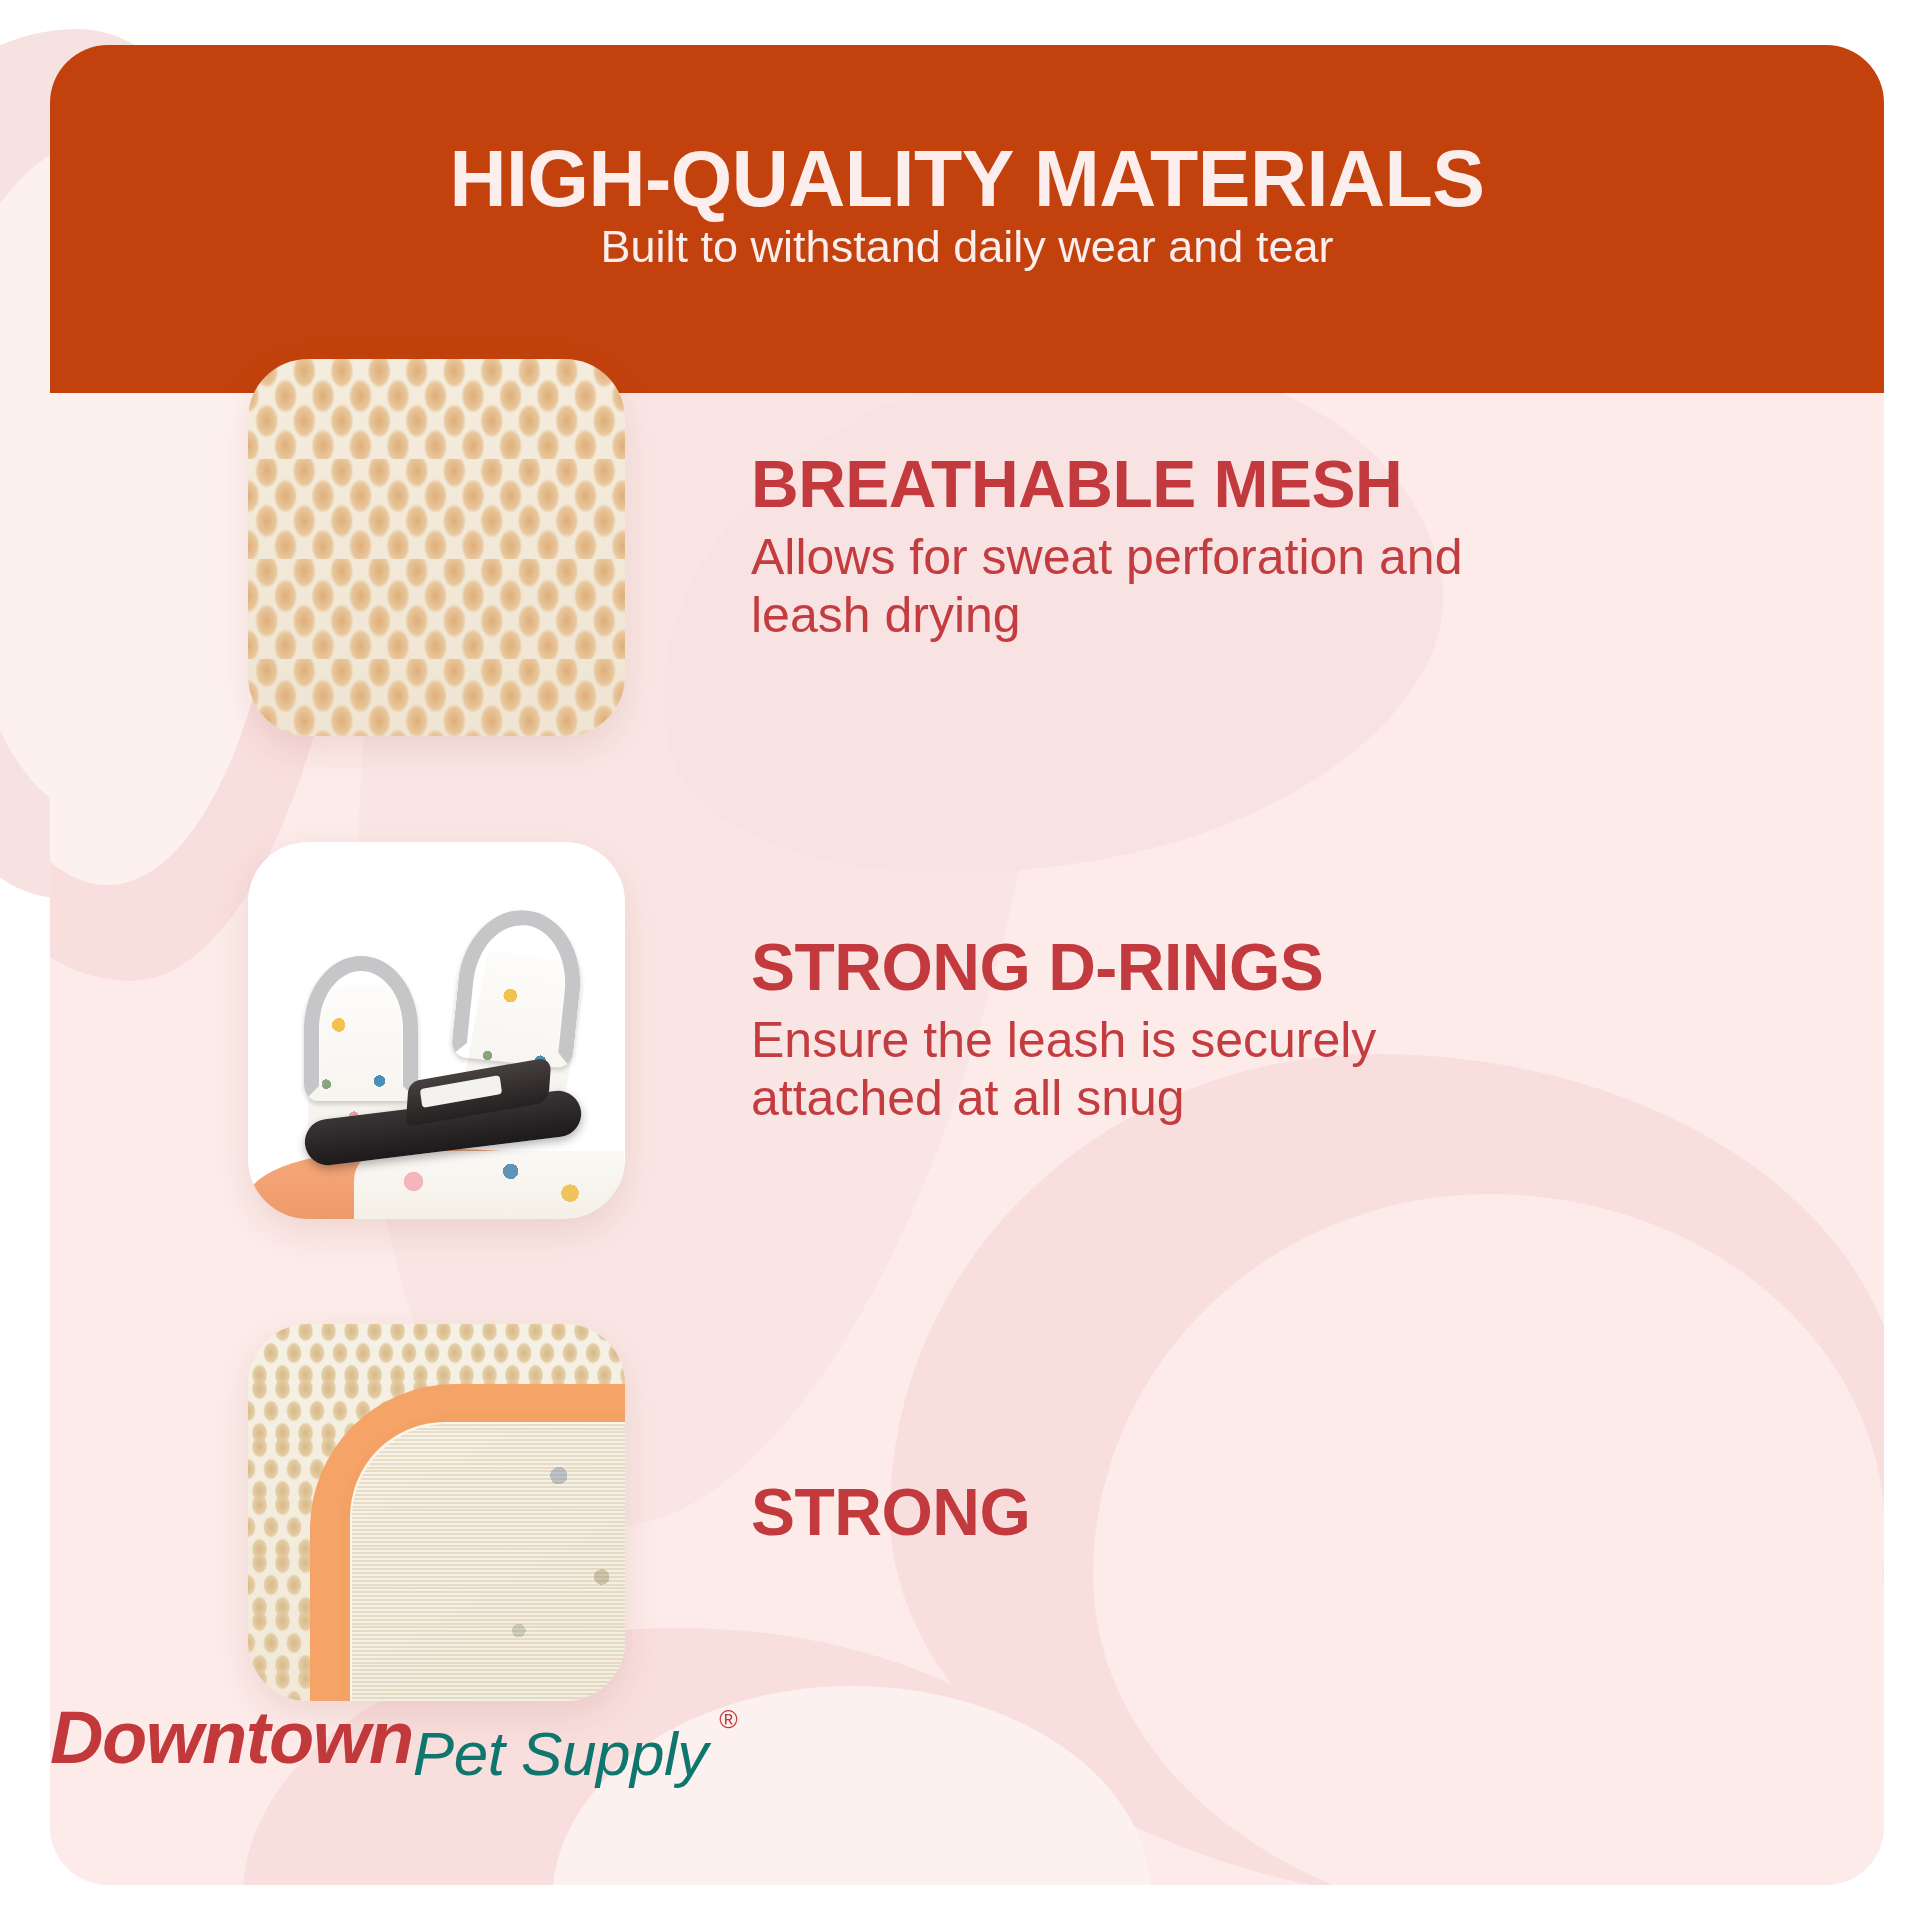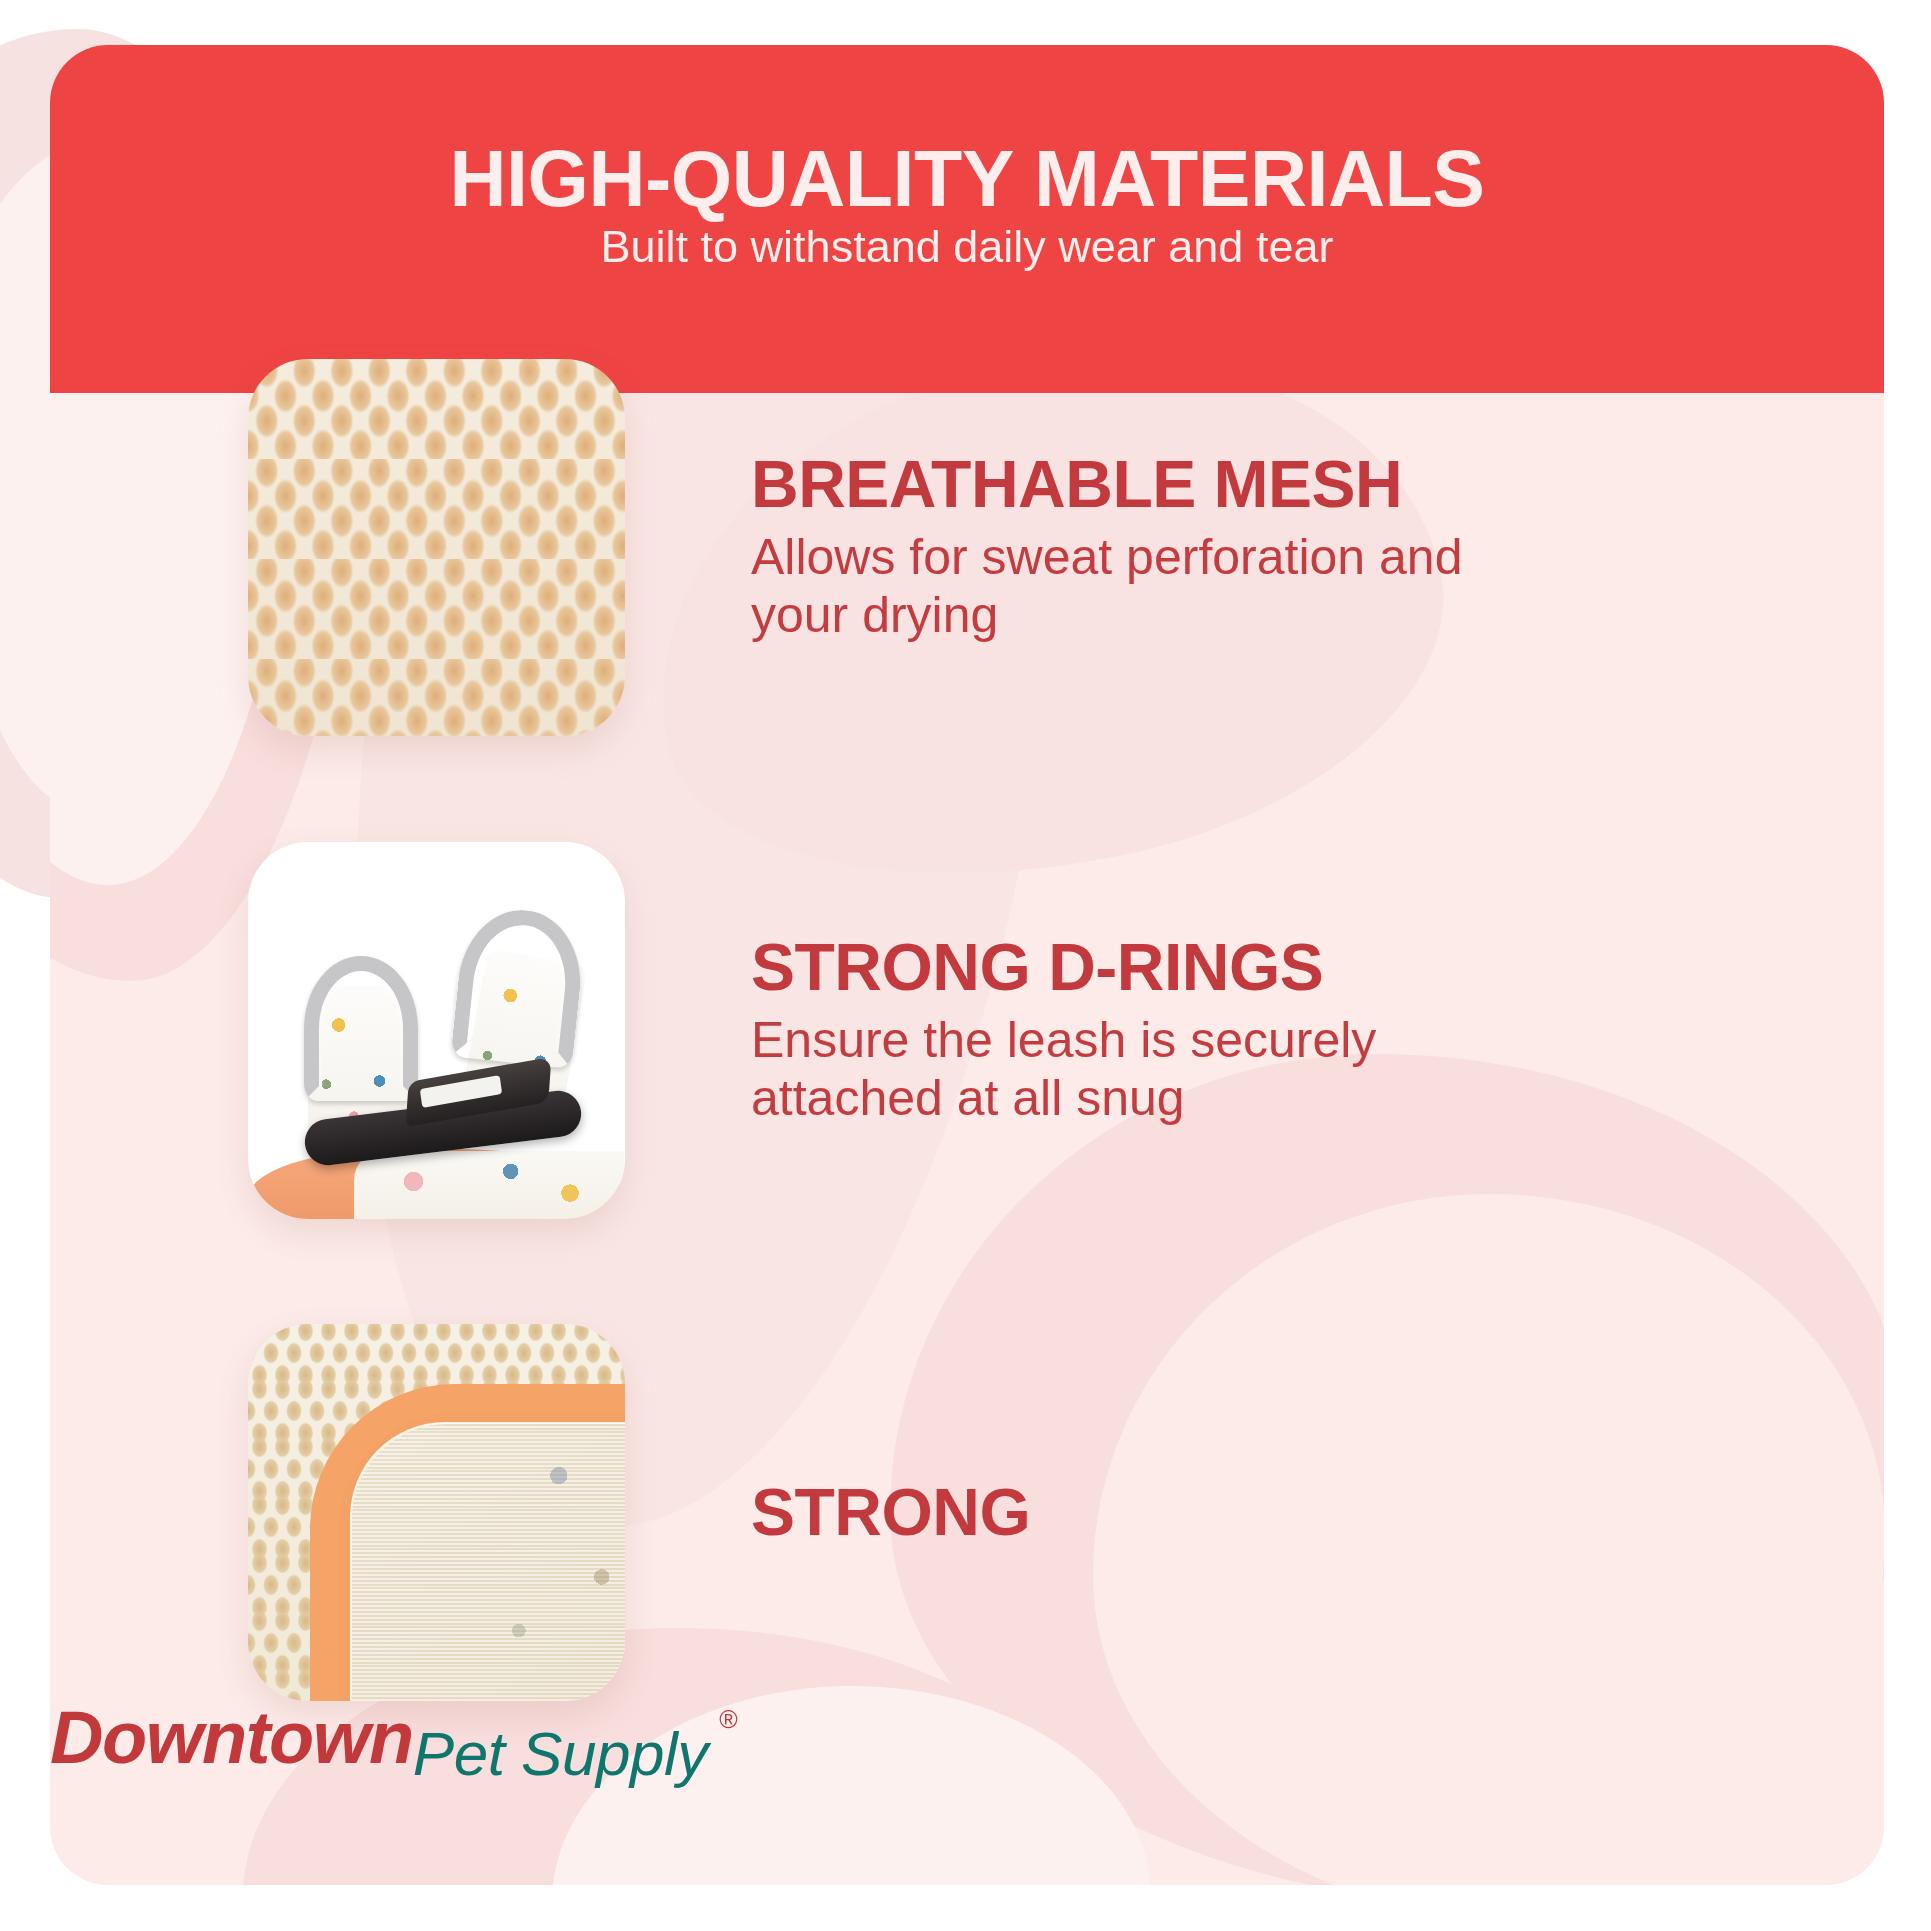--- a/index.html
+++ b/index.html
@@ -94,21 +94,21 @@
     width:676px; height:1255px;
     background:#f9e6e4;
     border-radius:46% 54% 50% 50% / 30% 32% 68% 70%;
     transform:rotate(8deg);
   }
 
   
   #header{
     position:absolute; left:0; top:0;
     width:1834px; height:348px;
-    background:#ef4444;
+    background:#c2410c;
     display:flex; flex-direction:column;
     align-items:center; justify-content:center;
     padding-bottom:27px;
     z-index:6;
   }
   #header-title{
     color:#fbeeec;
     font-size:79px;
     font-weight:bold;
     letter-spacing:-0.5px;
@@ -359,21 +359,21 @@
 
     <div id="header">
       <div id="header-title">HIGH-QUALITY MATERIALS</div>
       <div id="header-subtitle">Built to withstand daily wear and tear</div>
     </div>
 
     <div class="feature" id="feature-1">
       <div class="thumb" id="thumb-mesh"></div>
       <div class="text-col">
         <div class="feat-title">BREATHABLE MESH</div>
-        <div class="feat-desc">Allows for sweat perforation and your drying</div>
+        <div class="feat-desc">Allows for sweat perforation and leash drying</div>
       </div>
     </div>
 
     <div class="feature" id="feature-2">
       <div class="thumb" id="thumb-drings">
         <div class="dr-strap-l"></div>
         <div class="dr-strap-r"></div>
         <div class="dring" id="dring-left"></div>
         <div class="dring" id="dring-right"></div>
         <div id="orange-webbing"></div>

